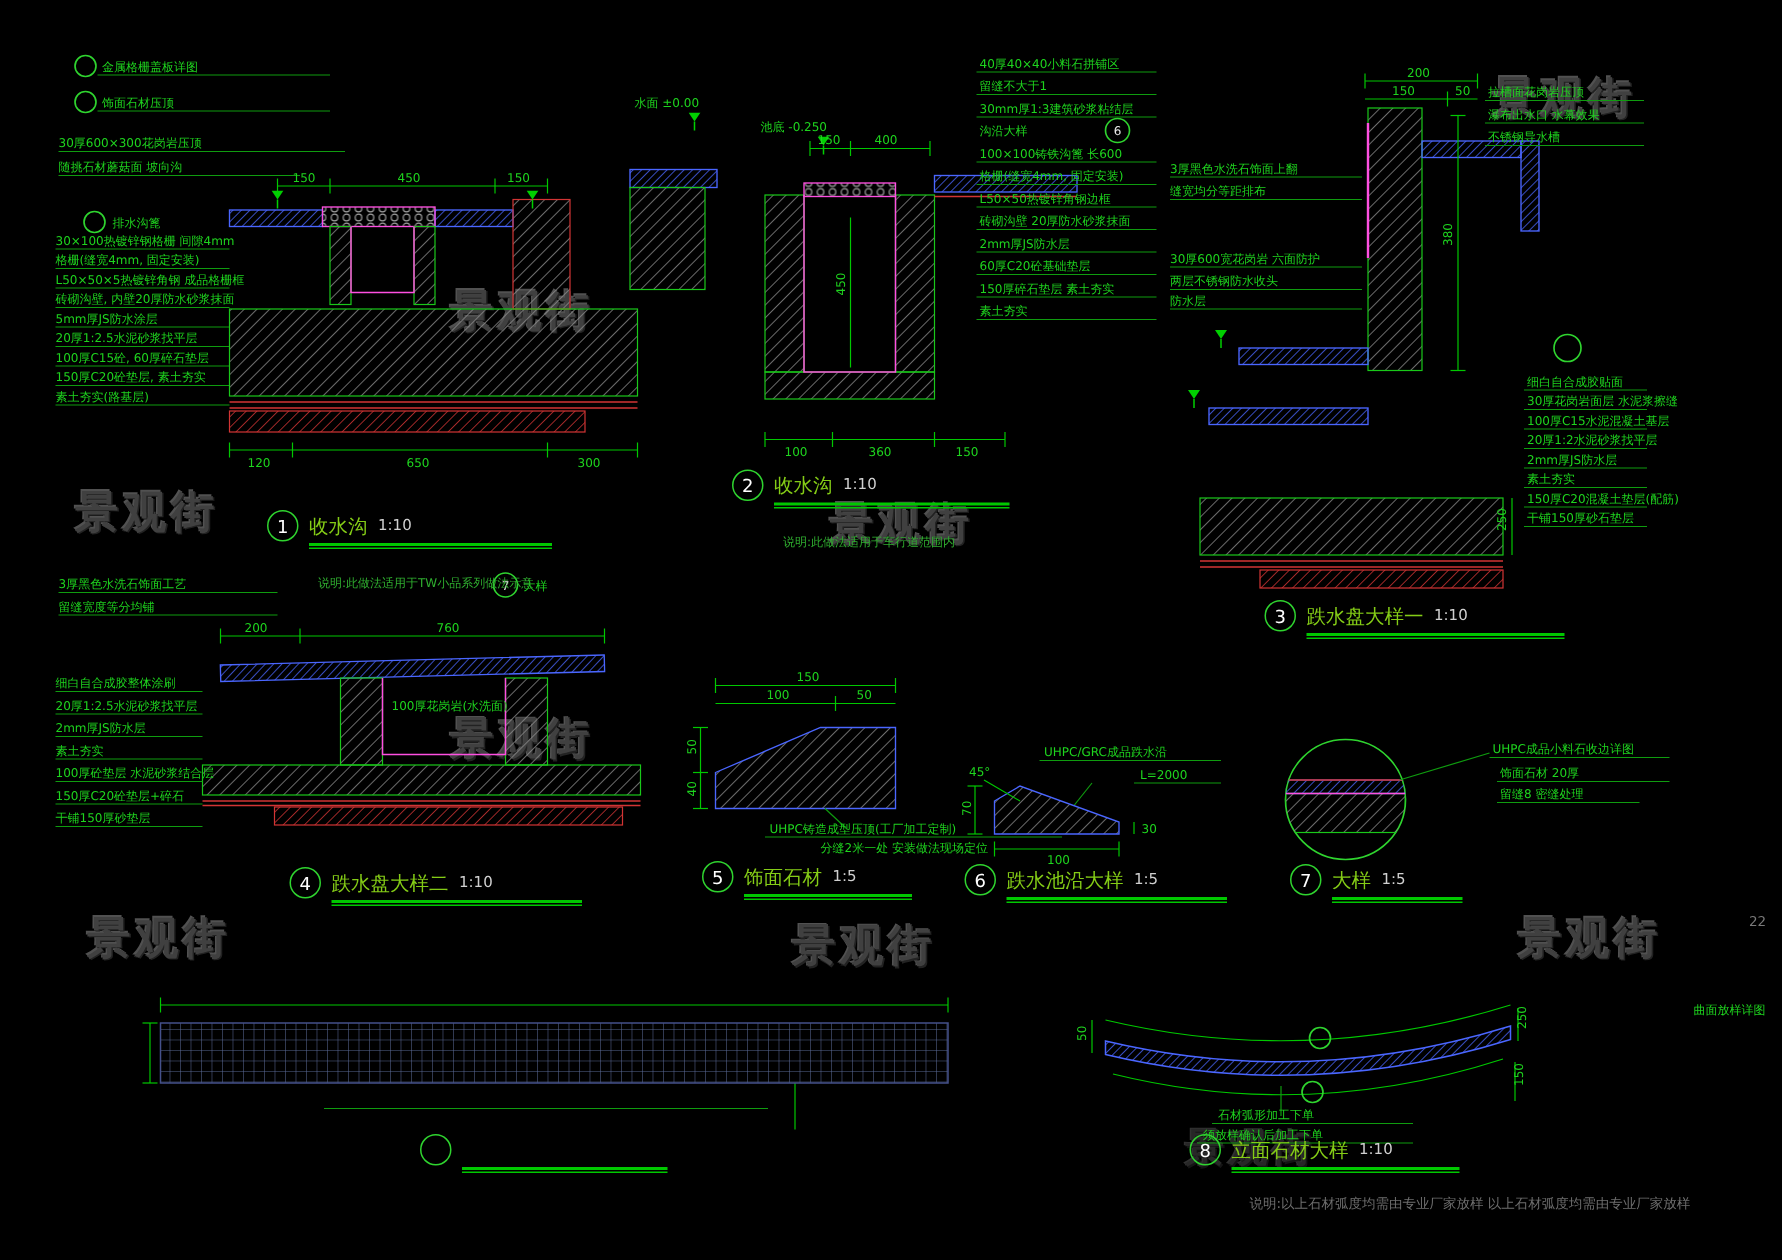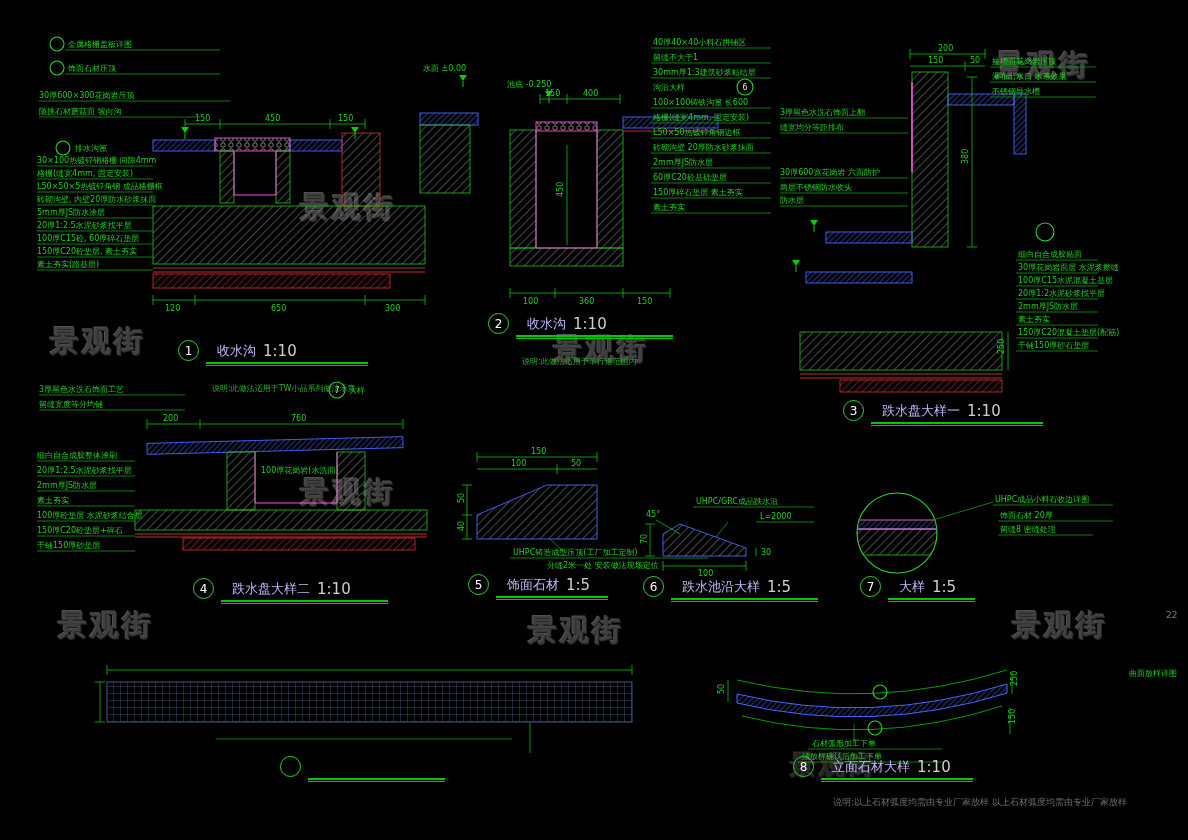--- a/index.html
+++ b/index.html
@@ -20,22 +20,22 @@
   .hGb{fill:url(#hG);stroke:#4a66ff;stroke-width:.9;}
   .hB{fill:url(#hB);stroke:#4a66ff;stroke-width:.9;}
   .hR{fill:url(#hR);stroke:#d23434;stroke-width:.8;}
   .cobr{fill:url(#cob);stroke:#ff4fe1;stroke-width:.9;}
   .logoTxt{fill:#c57f4a;font-size:26px;font-weight:bold;letter-spacing:2px;}
   
   .title{position:absolute;white-space:nowrap;}
   .trow{display:flex;align-items:center;}
   .circ{display:inline-block;width:21px;height:21px;border:1px solid #2fd42f;border-radius:50%;
         color:#fff;font-size:12px;line-height:21px;text-align:center;flex:0 0 21px;}
-  .tname{color:#c4b5fd;font-size:13px;margin-left:18px;}
-  .tscale{color:#cfcfcf;font-size:15px;margin-left:7px;}
+  .tname{color:#84cc16;font-size:13px;margin-left:7px;}
+  .tscale{color:#cfcfcf;font-size:10px;margin-left:7px;}
   .tline{border-top:2px solid #00c800;border-bottom:1px solid #00c800;height:4px;margin:1px 0 0 28px;}
   .tnote{color:#2fae2f;font-size:8px;margin:17px 0 0 34px;}
   
   .wm{position:absolute;color:#474747;font-size:29px;font-weight:bold;letter-spacing:3px;
       text-shadow:1px 1px 0 #262626,-1px -1px 0 #5a5a5a;opacity:.9;}
   .wm.faint{opacity:.55;font-size:26px;}
   .graynote{position:absolute;color:#6e6e6e;font-size:9px;white-space:nowrap;}
   .pagenum{position:absolute;color:#7a7a7a;font-size:9px;text-align:right;}
 </style>
 </head>

